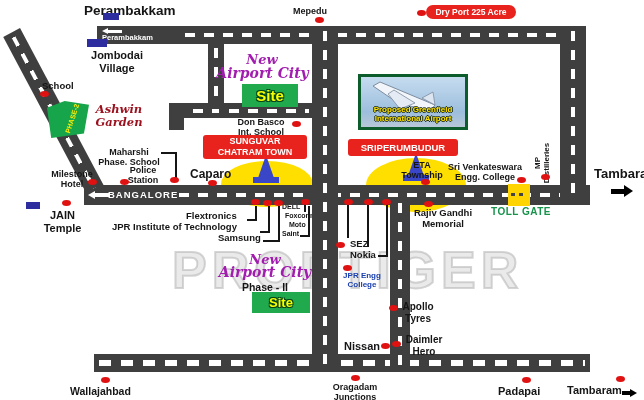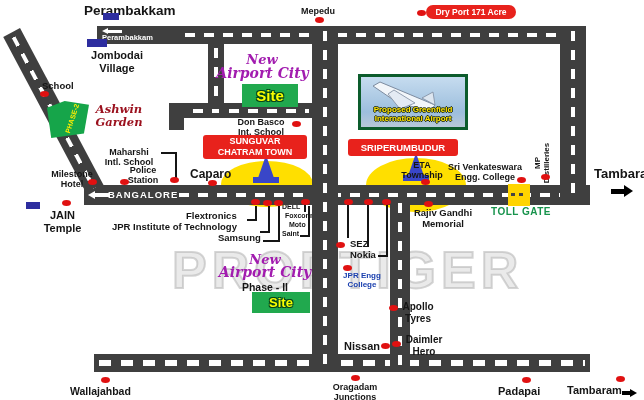--- a/index.html
+++ b/index.html
@@ -131,25 +131,25 @@
       <span class="atri-r"></span>
   </div>
   <div class="arrow" style="left:622px;top:389px;">
     <span class="abar" style="width:8px;height:4px;"></span>
     <span class="atri-r" style="border-top-width:4px;border-bottom-width:4px;border-left-width:7px;"></span>
   </div>
 
   <div class="lbl" style="left:84px;top:3px;font-size:13.5px;">Perambakkam</div>
   <div class="bluerect" style="left:103px;top:13px;width:16px;height:7px;"></div>
 
-  <div class="lbl" style="left:298px;top:6px;width:40px;">Mepedu</div>
+  <div class="lbl" style="left:290px;top:6px;width:40px;">Mepedu</div>
   <div class="dot" style="left:315px;top:17px;"></div>
 
   <div class="dot" style="left:417px;top:10px;"></div>
-  <div class="redbox" style="left:426px;top:5px;width:90px;height:14px;font-size:8.5px;border-radius:7px;">Dry Port 171 Acre</div>
+  <div class="redbox" style="left:426px;top:5px;width:90px;height:14px;font-size:8.5px;border-radius:7px;">Dry Port 225 Acre</div>
 
   <div class="bluerect" style="left:87px;top:39px;width:20px;height:8px;"></div>
   <div class="lbl" style="left:82px;top:49px;width:70px;font-size:11px;">Jombodai
 Village</div>
 
   <div class="lbl" style="left:42px;top:81px;font-size:9.5px;">School</div>
   <div class="dot" style="left:40px;top:91px;"></div>
 
   <div id="ashwinpoly">
     <span>PHASE-2</span>
@@ -182,21 +182,21 @@
     <svg width="74" height="34" viewBox="0 0 74 34" style="position:absolute;left:8px;top:2px;">
       <polygon points="4,7 11,3 66,26 61,32 29,24" fill="#f2f6fa" stroke="#7d8ca0" stroke-width="1"></polygon>
       <polygon points="25,11 46,24 31,30 19,15" fill="#e4ebf4" stroke="#7d8ca0" stroke-width="0.8"></polygon>
       <polygon points="53,19 64,13 66,26" fill="#dde6f0" stroke="#7d8ca0" stroke-width="0.8"></polygon>
     </svg>
     <div class="cap">Proposed Greenfield
 International Airport</div>
   </div>
 
   <div class="lbl" style="left:97px;top:147px;width:64px;">Maharshi
-Intl. School</div>
+Phase. School</div>
   <div class="br-tr" style="left:161px;top:152px;width:14px;height:25px;"></div>
   <div class="dot" style="left:170px;top:177px;"></div>
 
   <div class="lbl" style="left:123px;top:165px;width:40px;">Police
 Station</div>
   <div class="dot" style="left:120px;top:179px;"></div>
 
   <div class="lbl" style="left:48px;top:169px;width:48px;">Milestone
 Hotel</div>
   <div class="dot" style="left:88px;top:179px;"></div>

